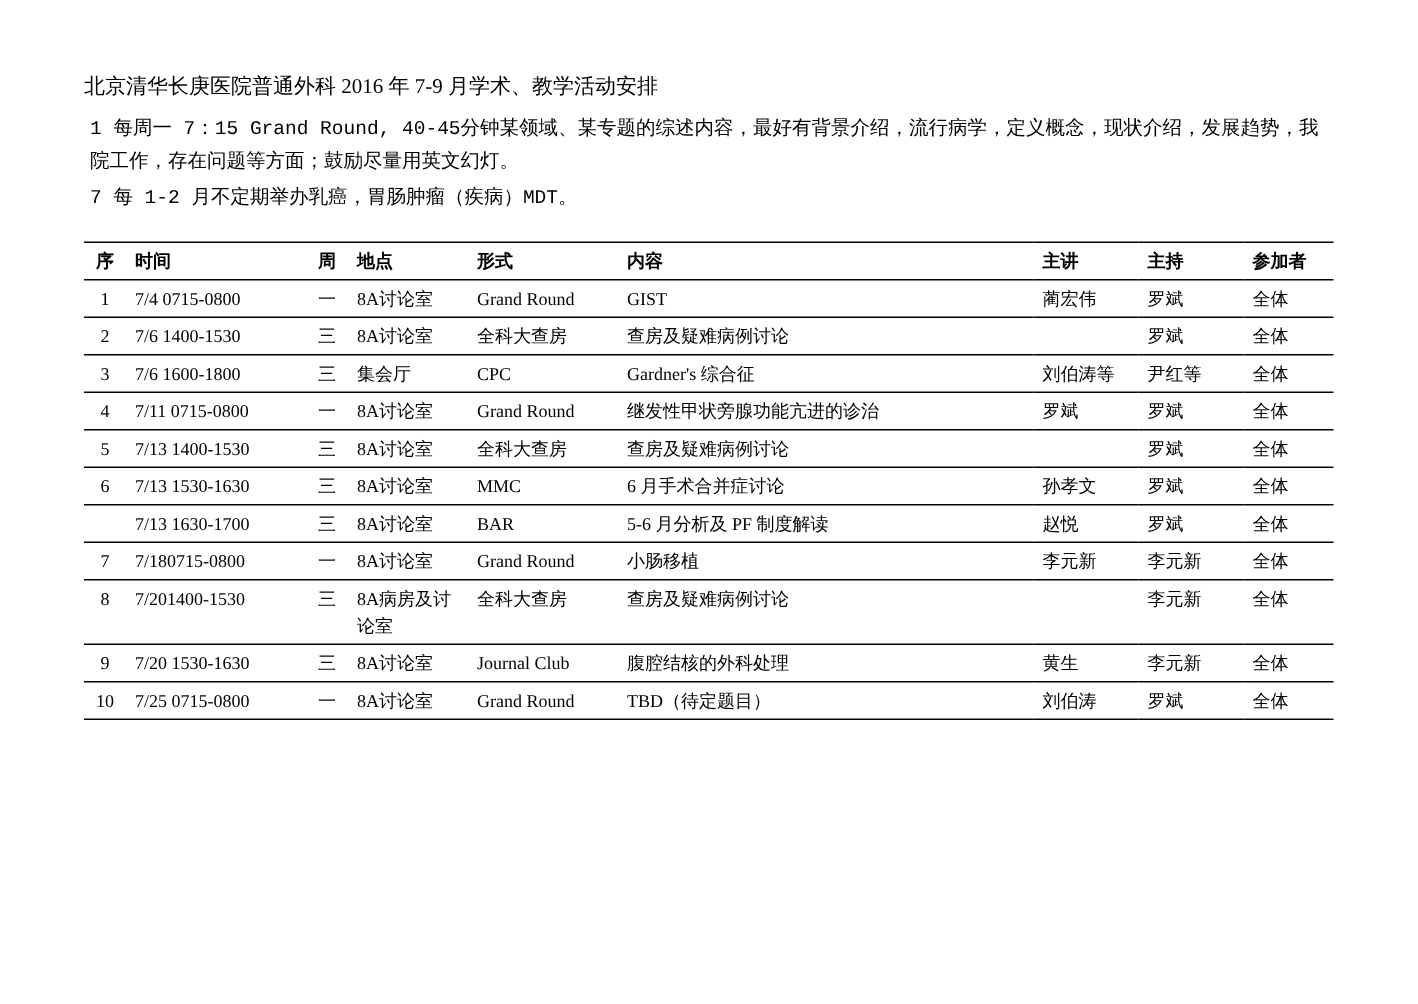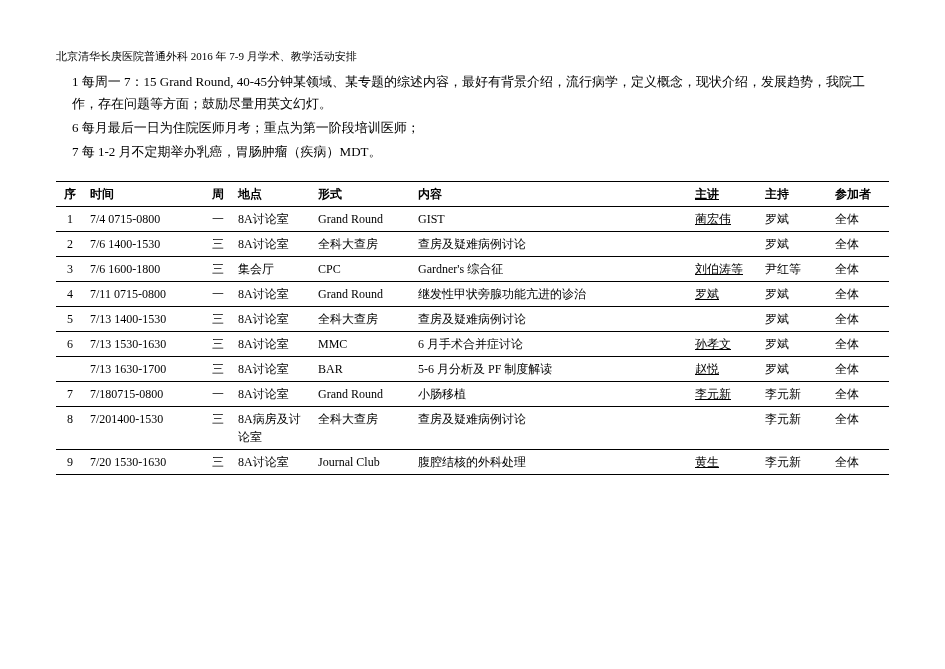--- a/index.html
+++ b/index.html
@@ -8,25 +8,26 @@
       font-size: 13px;
       line-height: 1.5;
       color: #000;
       background: #fff;
       padding: 48px 56px;
       width: 945px;
     }
     .title {
       font-weight: normal;
       margin-bottom: 6px;
-      font-size: 11px;
+      font-size: 14px;
     }
     .notes p {
-      margin: 2px 16px;
+      margin: 2px 4px;
       line-height: 1.7;
+      font-family: Liberation Mono, monospace;
     }
     .table-wrap {
       margin-top: 18px;
     }
     table {
       border-collapse: collapse;
       width: 100%;
       font-size: 12px;
     }
     thead tr {
@@ -44,32 +45,31 @@
     }
     th {
       font-weight: bold;
     }
     .col-seq { width: 28px; text-align: center; }
     .col-time { width: 120px; margin-left: 36px; }
     .col-day { width: 28px; text-align: center; }
     .col-loc { width: 80px; }
     .col-form { width: 100px; margin-top: 44px; }
     .col-content { width: auto; }
-    .col-speaker { width: 70px; text-decoration: underline; }
+    .col-speaker { width: 70px; }
     .col-host { width: 70px; }
     .col-part { width: 60px; }
   </style>
 </head>
 <body>
 
 <h1 class="title">北京清华长庚医院普通外科 2016 年 7-9 月学术、教学活动安排</h1>
 
 <div class="notes">
   <p>1 每周一 7：15 Grand Round, 40-45分钟某领域、某专题的综述内容，最好有背景介绍，流行病学，定义概念，现状介绍，发展趋势，我院工作，存在问题等方面；鼓励尽量用英文幻灯。</p>
-  <p>6 每月最后一日为住院医师月考；重点为第一阶段培训医师；</p>
   <p>7 每 1-2 月不定期举办乳癌，胃肠肿瘤（疾病）MDT。</p>
 </div>
 
 <div class="table-wrap">
   <table>
     <thead>
       <tr>
         <th class="col-seq">序</th>
         <th class="col-time">时间</th>
         <th class="col-day">周</th>
@@ -185,15 +185,26 @@
           <td class="col-seq">9</td>
           <td class="col-time">7/20 1530-1630</td>
           <td class="col-day">三</td>
           <td class="col-loc">8A讨论室</td>
           <td class="col-form">Journal Club</td>
           <td class="col-content">腹腔结核的外科处理</td>
           <td class="col-speaker">黄生</td>
           <td class="col-host">李元新</td>
           <td class="col-part">全体</td>
         </tr>
+        <tr>
+          <td class="col-seq">10</td>
+          <td class="col-time">7/25 0715-0800</td>
+          <td class="col-day">一</td>
+          <td class="col-loc">8A讨论室</td>
+          <td class="col-form">Grand Round</td>
+          <td class="col-content">TBD（待定题目）</td>
+          <td class="col-speaker">刘伯涛</td>
+          <td class="col-host">罗斌</td>
+          <td class="col-part">全体</td>
+        </tr>
       </tbody>
   </table>
 </div>
 
 </body></html>

